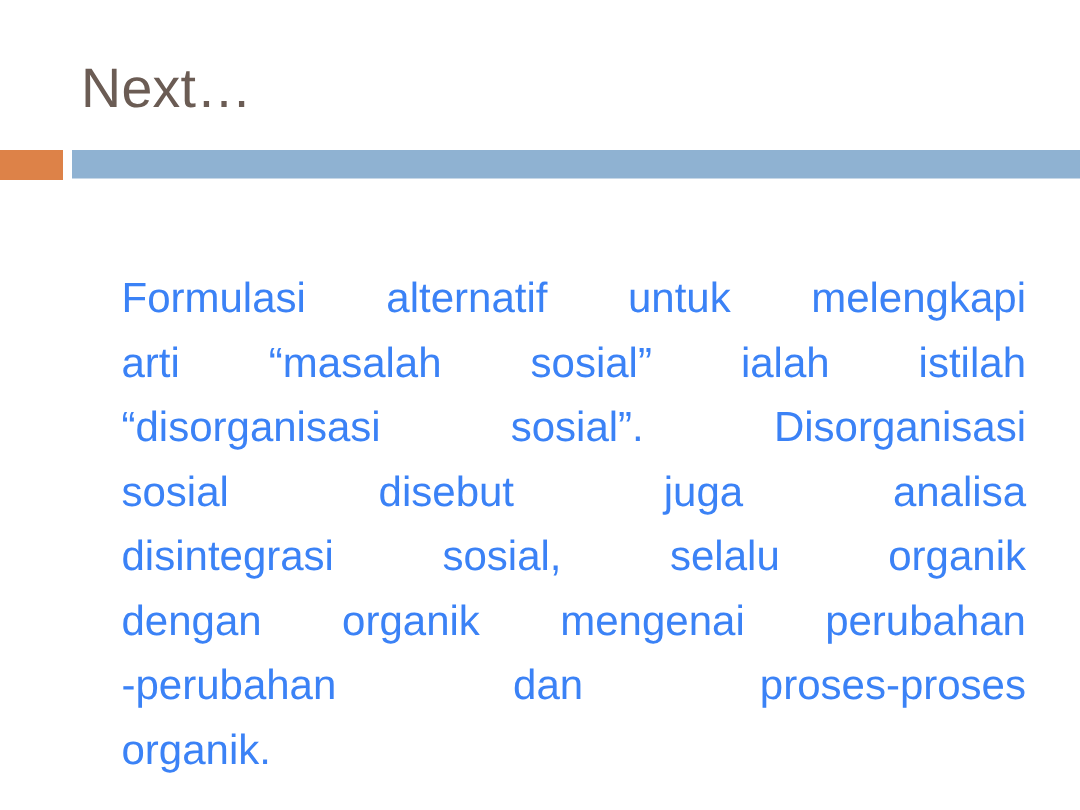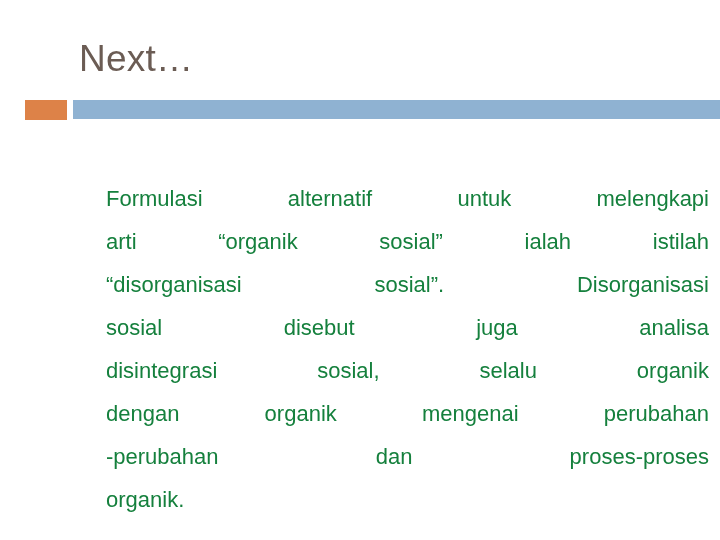--- a/index.html
+++ b/index.html
@@ -12,21 +12,20 @@
     height: 540px;
     background: #ffffff;
     font-family: "Liberation Sans", sans-serif;
     overflow: hidden;
   }
   .slide {
     position: relative;
     width: 642px;
     height: 540px;
     background: #ffffff;
-    margin-left: 25px;
   }
 
   
   .slide-title {
     position: absolute;
     left: 54px;
     top: 36px;
     font-size: 37px;
     line-height: 46px;
     font-weight: 400;
@@ -62,23 +61,23 @@
 
   
   .body-block {
     position: absolute;
     left: 81px;
     top: 177px;
     width: 603px;
   }
   .body-text {
     margin: 0;
-    font-size: 22px;
+    font-size: 28px;
     line-height: 43px;
-    color: #15803d;
+    color: #3b82f6;
     text-align: justify;
     text-justify: inter-word;
     letter-spacing: 0px;
     word-spacing: 0px;
   }
   
   .body-text .ln {
     display: block;
     text-align: justify;
     text-align-last: justify;
@@ -97,21 +96,21 @@
   <div class="slide-title">Next…</div>
 
   <div class="divider">
     <div class="divider-accent"></div>
     <div class="divider-bar"></div>
   </div>
 
   <div class="body-block">
     <p class="body-text">
       <span class="ln">Formulasi alternatif untuk melengkapi</span>
-      <span class="ln">arti “organik sosial” ialah istilah</span>
+      <span class="ln">arti “masalah sosial” ialah istilah</span>
       <span class="ln">“disorganisasi sosial”. Disorganisasi</span>
       <span class="ln">sosial disebut juga analisa</span>
       <span class="ln">disintegrasi sosial, selalu organik</span>
       <span class="ln">dengan organik mengenai perubahan</span>
       <span class="ln">-perubahan dan proses-proses</span>
       <span class="ln last">organik.</span>
     </p>
   </div>
 
 </div>

